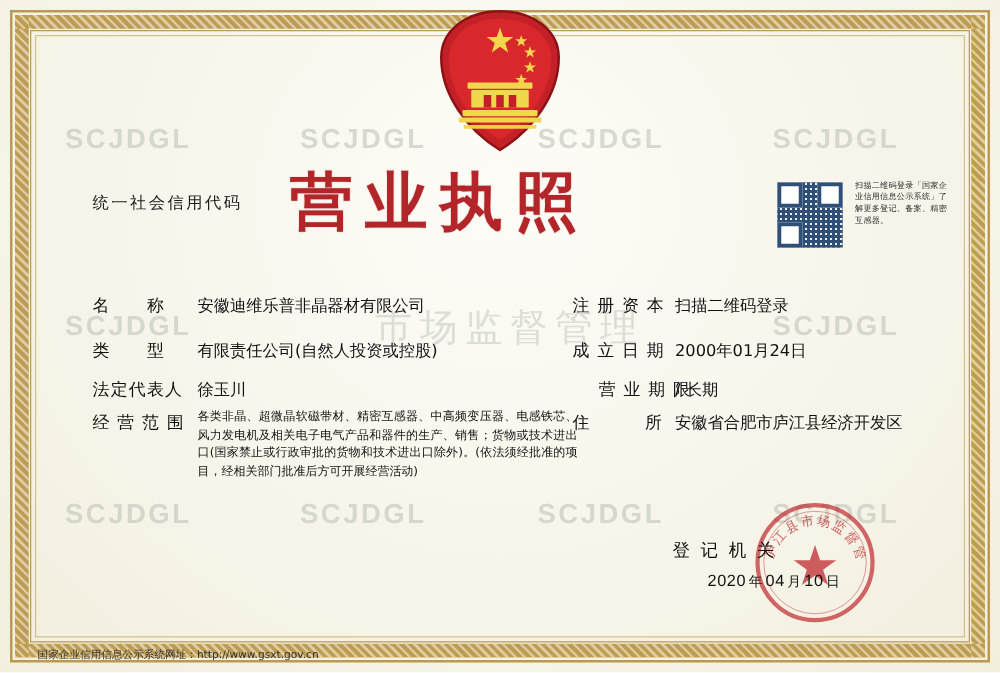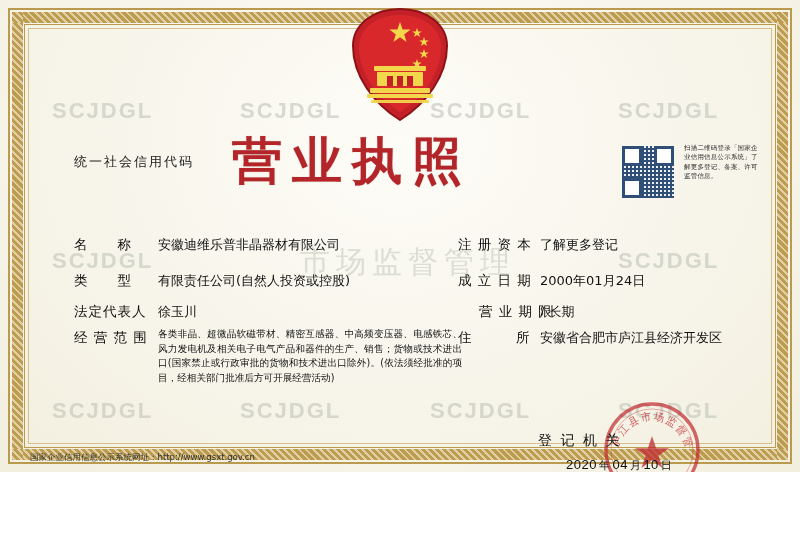--- a/index.html
+++ b/index.html
@@ -10,21 +10,21 @@
     width: 800px;
     height: 538px;
     background: #ffffff;
     font-family: "DejaVu Sans", "Liberation Sans", sans-serif;
     overflow: hidden;
   }
 
   #license {
     position: relative;
     width: 800px;
-    height: 472px;
+    height: 538px;
     background:
       radial-gradient(ellipse at 50% 30%, #fdfcf7 0%, #f7f5ea 55%, #f2efdf 100%);
     overflow: hidden;
   }
 
   
   .border-outer {
     position: absolute;
     left: 8px; top: 8px; right: 8px; bottom: 8px;
     border: 2px solid #b99a4e;
@@ -315,36 +315,36 @@
 
   <div class="title">营业执照</div>
 
   <div class="code-label">统一社会信用代码</div>
 
   <div class="qr">
     <div class="qr-corner" style="left:0;top:0;"></div>
     <div class="qr-corner" style="right:0;top:0;"></div>
     <div class="qr-corner" style="left:0;bottom:0;"></div>
   </div>
-  <div class="qr-note">扫描二维码登录「国家企业信用信息公示系统」了解更多登记、备案、许可监管信息。</div>
+  <div class="qr-note">扫描二维码登录「国家企业信用信息公示系统」了解更多登记、备案、精密互感器。</div>
 
   <div class="field-label" style="left:74px; top:236px;">名　　称</div>
   <div class="field-value" style="left:158px; top:236px;">安徽迪维乐普非晶器材有限公司</div>
 
   <div class="field-label" style="left:74px; top:272px;">类　　型</div>
   <div class="field-value" style="left:158px; top:272px;">有限责任公司(自然人投资或控股)</div>
 
   <div class="field-label" style="left:74px; top:303px;">法定代表人</div>
   <div class="field-value" style="left:158px; top:303px;">徐玉川</div>
 
   <div class="field-label" style="left:74px; top:329px;">经 营 范 围</div>
   <div class="scope-text">各类非晶、超微晶软磁带材、精密互感器、中高频变压器、电感铁芯、风力发电机及相关电子电气产品和器件的生产、销售；货物或技术进出口(国家禁止或行政审批的货物和技术进出口除外)。(依法须经批准的项目，经相关部门批准后方可开展经营活动)</div>
 
   <div class="field-label" style="left:458px; top:236px;">注 册 资 本</div>
-  <div class="field-value" style="left:540px; top:236px;">了解更多登记</div>
+  <div class="field-value" style="left:540px; top:236px;">扫描二维码登录</div>
 
   <div class="field-label" style="left:458px; top:272px;">成 立 日 期</div>
   <div class="field-value" style="left:540px; top:272px;">2000年01月24日</div>
 
   <div class="field-label" style="left:458px; top:303px;margin-left:21px;">营 业 期 限</div>
   <div class="field-value" style="left:540px; top:303px;">/ 长期</div>
 
   <div class="field-label" style="left:458px; top:329px;font-family:Liberation Mono, monospace;">住　　　所</div>
   <div class="field-value" style="left:540px; top:329px;">安徽省合肥市庐江县经济开发区</div>
 

